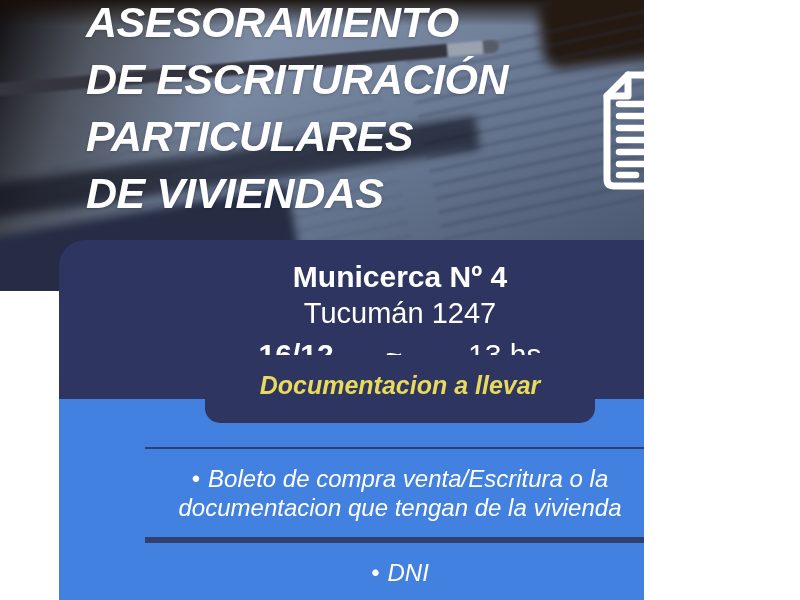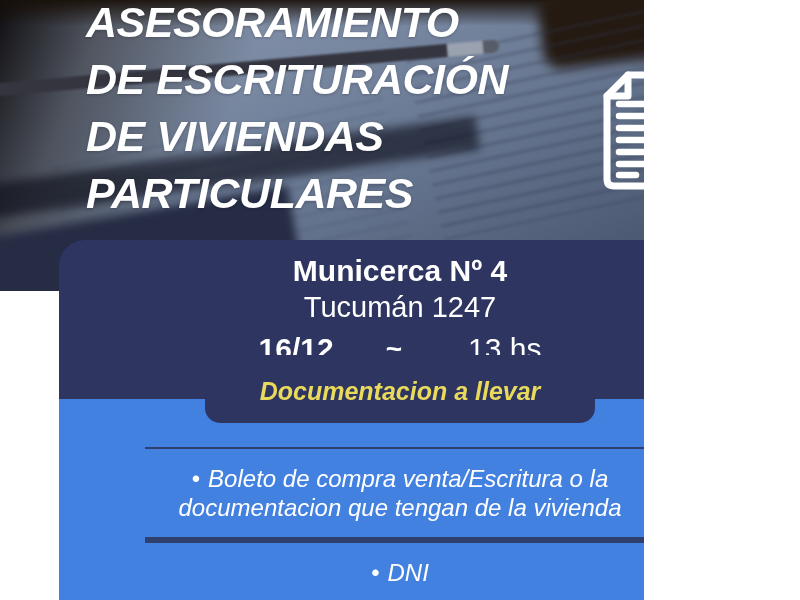--- a/index.html
+++ b/index.html
@@ -33,33 +33,33 @@
       font:italic 700 43px/57px "Liberation Sans",sans-serif;letter-spacing:-0.5px;
       text-shadow:0 1px 3px rgba(10,15,30,0.25);white-space:nowrap;}
 
   
   .doc-icon{position:absolute;left:592px;top:58px;width:122px;height:138px;z-index:2;}
 
   
   .navy-panel{position:absolute;left:59px;top:240px;width:682px;height:160px;z-index:2;
       background:var(--navy-panel,#2d3560);border-radius:26px 4px 0 0;
       color:var(--text-white,#fff);text-align:center;}
-  .location{padding-top:13px;font-size:30px;font-weight:700;line-height:35px;}
+  .location{padding-top:19px;font-size:30px;font-weight:700;line-height:35px;}
   .address{font-size:29px;font-weight:400;line-height:34px;margin-top:2px;}
   .datetime{margin-top:8px;font-size:30px;line-height:34px;
       display:flex;justify-content:center;align-items:center;}
   .date{font-weight:700;}
   .sep{margin:0 66px 0 52px;font-size:28px;font-weight:700;}
   .time{font-weight:400;}
 
   
   .tab{position:absolute;left:205px;top:355px;width:390px;height:68px;z-index:4;
       background:var(--navy-panel,#2d3560);border-radius:0 0 15px 15px;
       display:flex;justify-content:center;align-items:flex-end;
-      padding-bottom:17px;box-sizing:border-box;}
+      padding-bottom:23px;box-sizing:border-box;}
   .tab-label{font:italic 700 25px "Liberation Sans",sans-serif;
       color:var(--accent-yellow,#e9da5b);}
 
   
   .blue-panel{position:absolute;left:59px;top:399px;width:682px;height:213px;z-index:3;
       background:var(--blue-panel,#4381e0);border-radius:0 0 30px 5px;
       color:var(--text-white,#fff);}
   .list{padding-top:48px;}
   .divider{width:510px;height:2px;margin:0 auto;background:var(--divider-line,#2f3f6e);}
   .item{font:italic 400 24px/29px "Liberation Sans",sans-serif;text-align:center;padding:15px 0;}
@@ -75,22 +75,22 @@
     <div class="stripes"></div>
     <div class="stripes faint"></div>
     <div class="clip-band"></div>
     <div class="dark-mass"></div>
     <div class="pen-body"></div>
   </div>
 
   <div class="title">
     <div>ASESORAMIENTO</div>
     <div>DE ESCRITURACIÓN</div>
+    <div>PARTICULARES</div>
     <div>DE VIVIENDAS</div>
-    <div>PARTICULARES</div>
   </div>
 
   <svg class="doc-icon" viewBox="0 0 122 138">
     <g fill="none" stroke="#ffffff" stroke-width="7" stroke-linejoin="round" stroke-linecap="round">
       <path d="M36 17 H86 q7 0 7 7 V121 q0 7 -7 7 H22 q-7 0 -7 -7 V38 Z"></path>
       <path d="M36 17 V38 H15"></path>
     </g>
     <g stroke="#ffffff" stroke-width="6.5" stroke-linecap="round">
       <line x1="27" y1="46" x2="74" y2="46"></line>
       <line x1="27" y1="58" x2="78" y2="58"></line>

